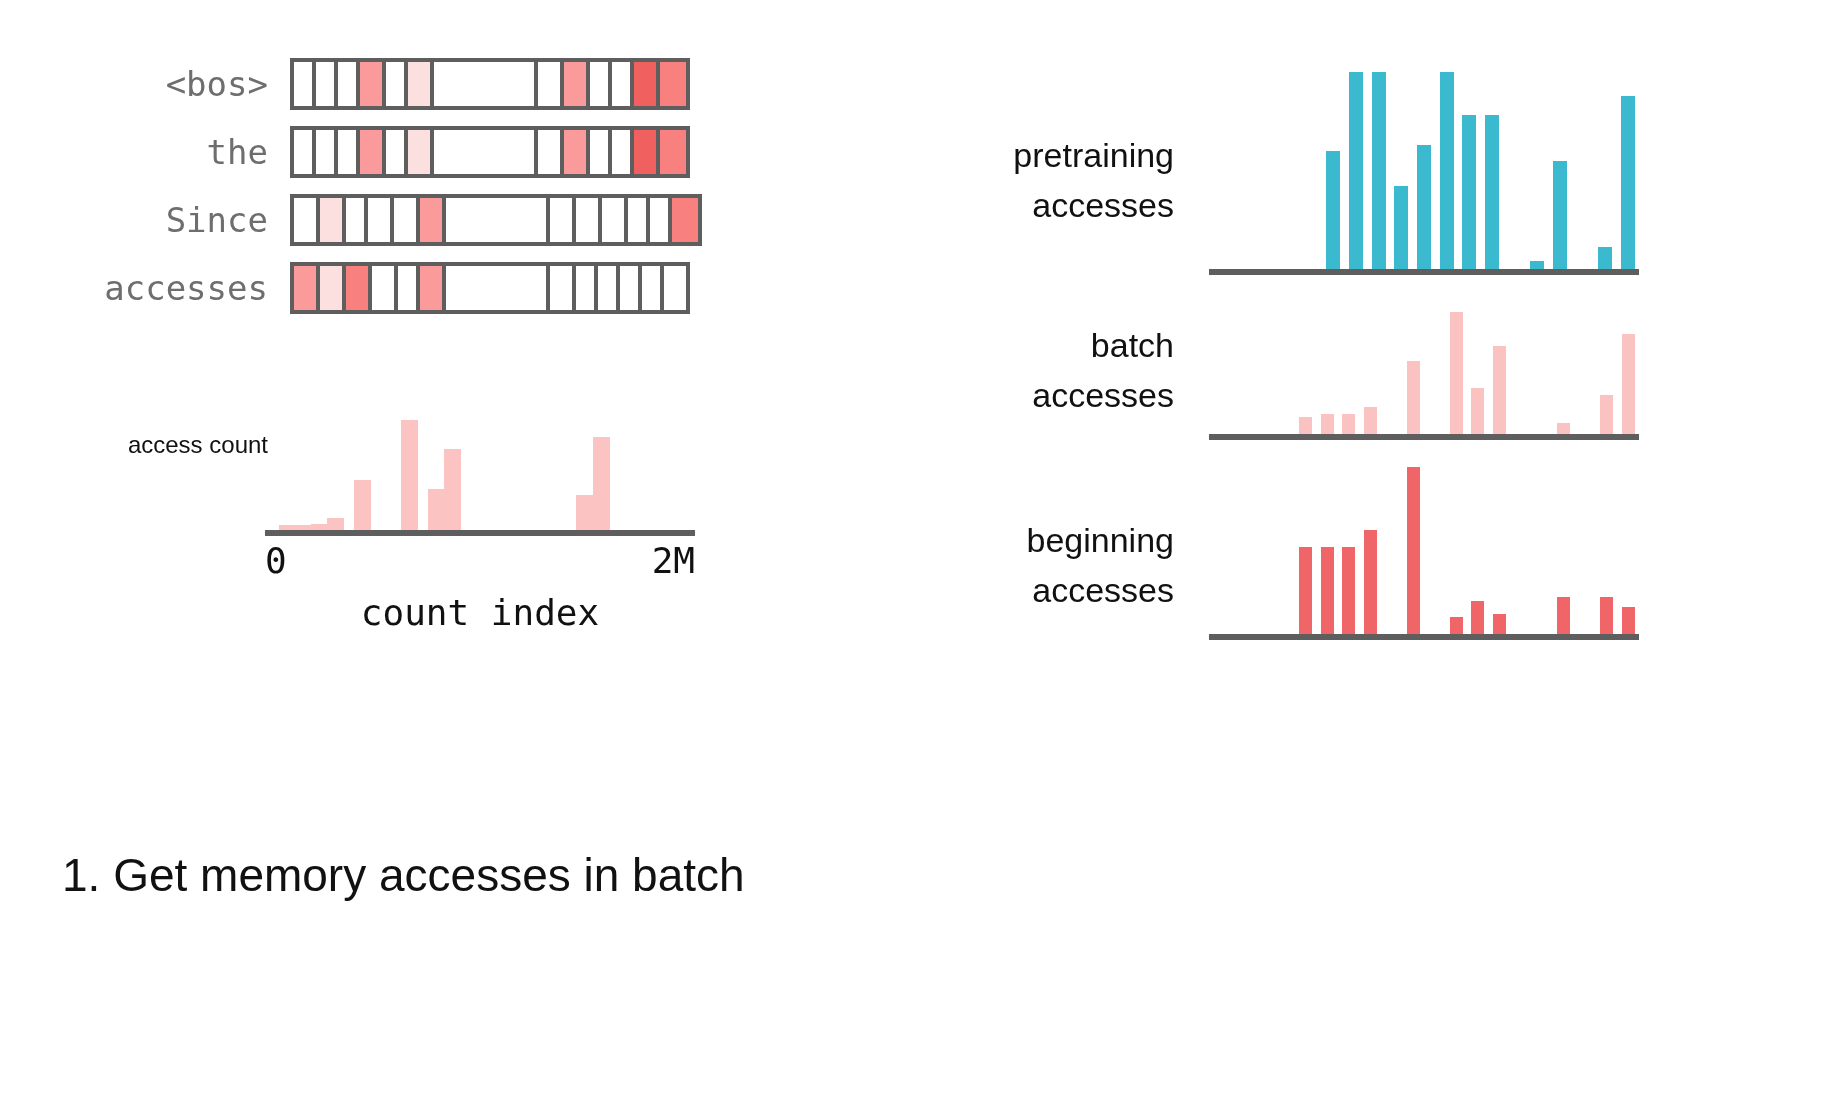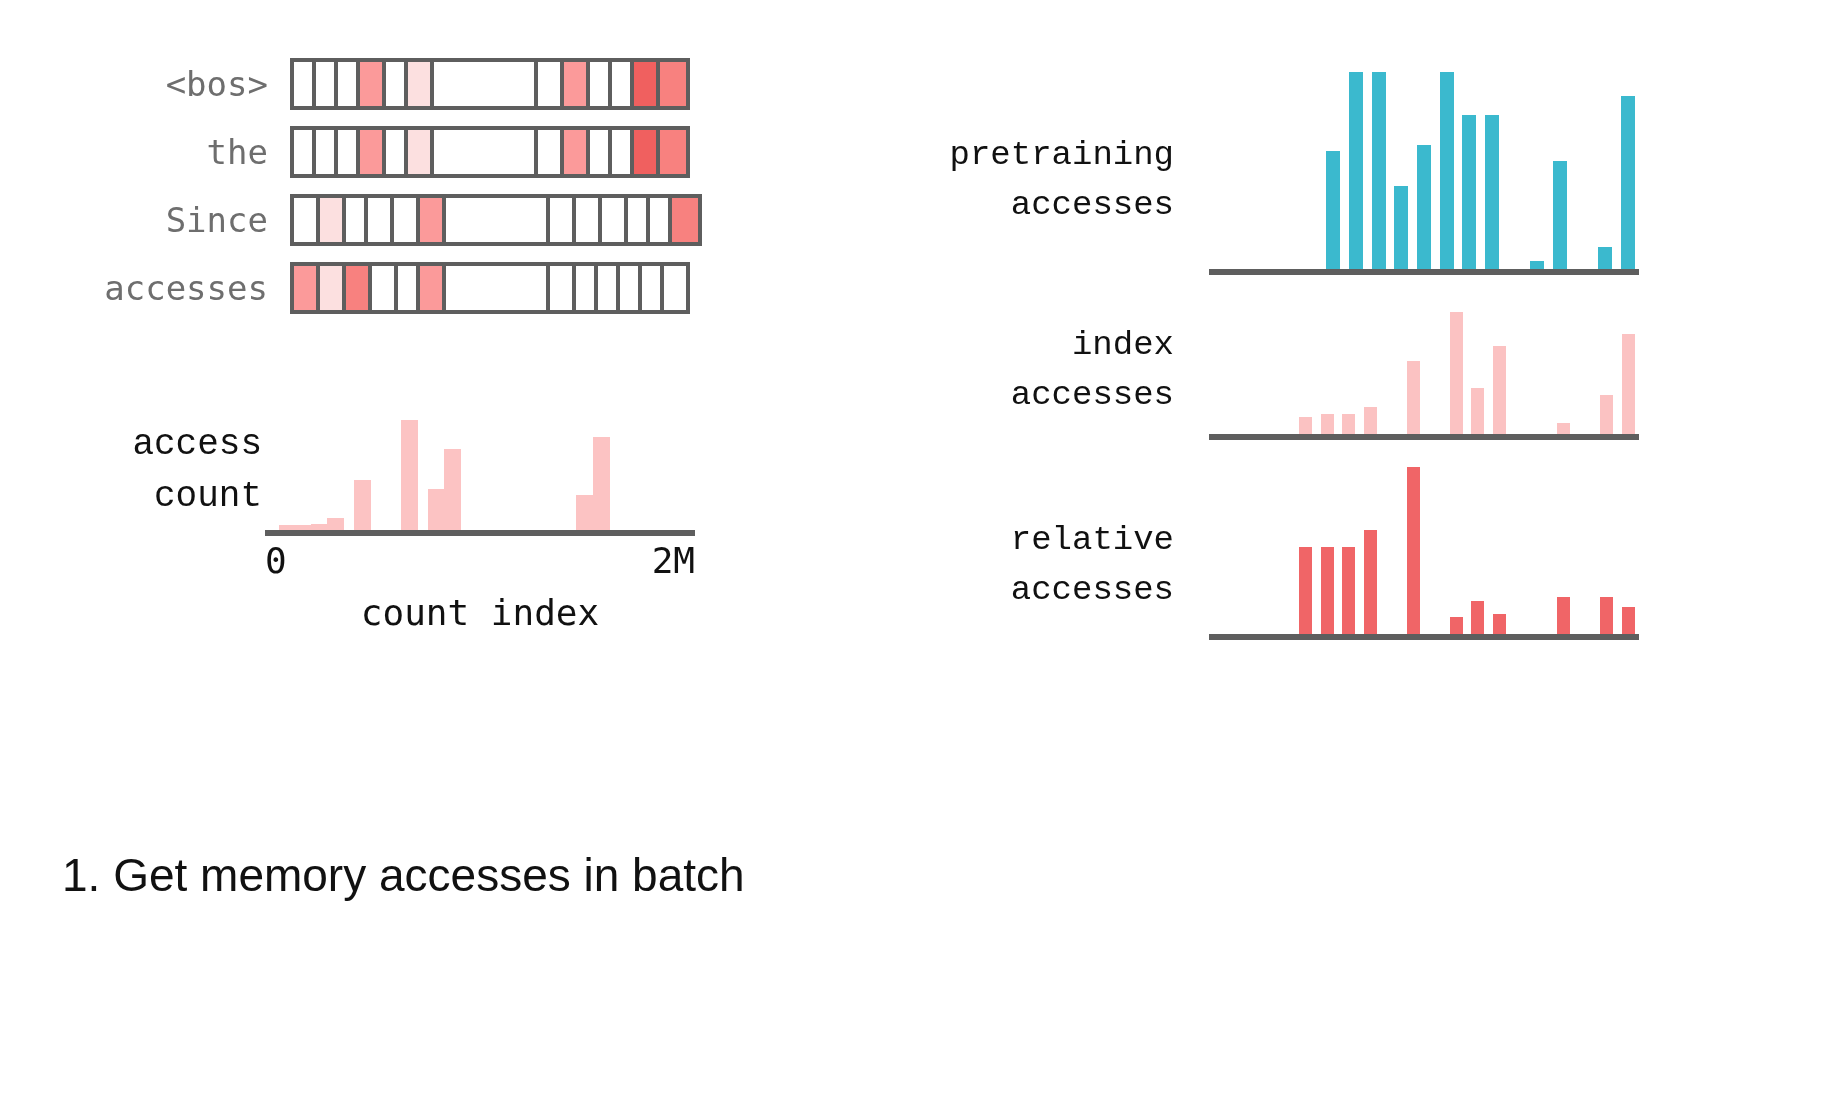--- a/index.html
+++ b/index.html
@@ -70,26 +70,26 @@
   
   .acc-chart {
     position: absolute;
     left: 60px;
     top: 415px;
     width: 700px;
     height: 230px;
   }
   .acc-ylabel {
     position: absolute;
-    left: 2px;
+    left: 8px;
     top: 4px;
     width: 200px;
     text-align: right;
-    font-family: Liberation Mono, monospace;
-    font-size: 36px;
+    font-family: Liberation Sans, sans-serif;
+    font-size: 24px;
     line-height: 52px;
     color: #111111;
     white-space: pre-line;
   }
   .acc-plot {
     position: absolute;
     left: 205px;
     top: -5px;
     width: 430px;
     height: 125px;
@@ -149,21 +149,21 @@
   .mini-chart {
     position: absolute;
     width: 760px;
     left: -50px;
   }
   .mini-label {
     position: absolute;
     left: 0px;
     width: 310px;
     text-align: right;
-    font-family: Liberation Mono, monospace;
+    font-family: Liberation Sans, sans-serif;
     font-size: 34px;
     line-height: 50px;
     color: #111111;
     white-space: pre-line;
   }
   .mini-plot {
     position: absolute;
     left: 345px;
     width: 430px;
   }
@@ -376,21 +376,21 @@
                 <div class="mini-bar" style="width: 14.0316px; height: 21.67px; background: rgb(59, 185, 206);"></div>
               </div>
               <div style="width: 22.6316px; display: flex; justify-content: center; align-items: flex-end;">
                 <div class="mini-bar" style="width: 14.0316px; height: 173.36px; background: rgb(59, 185, 206);"></div>
               </div>
             </div>
             <div class="mini-axis"></div>
           </div>
         </div>
         <div class="mini-chart" style="top: 300px; height: 140px;">
-          <div class="mini-label" style="top: 20px;">index
+          <div class="mini-label" style="top: 20px;">batch
 accesses</div>
           <div class="mini-plot" style="height: 140px;">
             <div class="mini-bars">
               <div style="width: 21.5px; display: flex; justify-content: center; align-items: flex-end;">
                 <div class="mini-bar" style="width: 13.33px; height: 0px; background: transparent;"></div>
               </div>
               <div style="width: 21.5px; display: flex; justify-content: center; align-items: flex-end;">
                 <div class="mini-bar" style="width: 13.33px; height: 0px; background: transparent;"></div>
               </div>
               <div style="width: 21.5px; display: flex; justify-content: center; align-items: flex-end;">
@@ -445,21 +445,21 @@
                 <div class="mini-bar" style="width: 13.33px; height: 39.04px; background: rgb(251, 194, 194);"></div>
               </div>
               <div style="width: 21.5px; display: flex; justify-content: center; align-items: flex-end;">
                 <div class="mini-bar" style="width: 13.33px; height: 100.04px; background: rgb(251, 194, 194);"></div>
               </div>
             </div>
             <div class="mini-axis"></div>
           </div>
         </div>
         <div class="mini-chart" style="top: 455px; height: 185px;">
-          <div class="mini-label" style="top: 60px;">relative
+          <div class="mini-label" style="top: 60px;">beginning
 accesses</div>
           <div class="mini-plot" style="height: 185px;">
             <div class="mini-bars">
               <div style="width: 21.5px; display: flex; justify-content: center; align-items: flex-end;">
                 <div class="mini-bar" style="width: 13.33px; height: 0px; background: transparent;"></div>
               </div>
               <div style="width: 21.5px; display: flex; justify-content: center; align-items: flex-end;">
                 <div class="mini-bar" style="width: 13.33px; height: 0px; background: transparent;"></div>
               </div>
               <div style="width: 21.5px; display: flex; justify-content: center; align-items: flex-end;">

